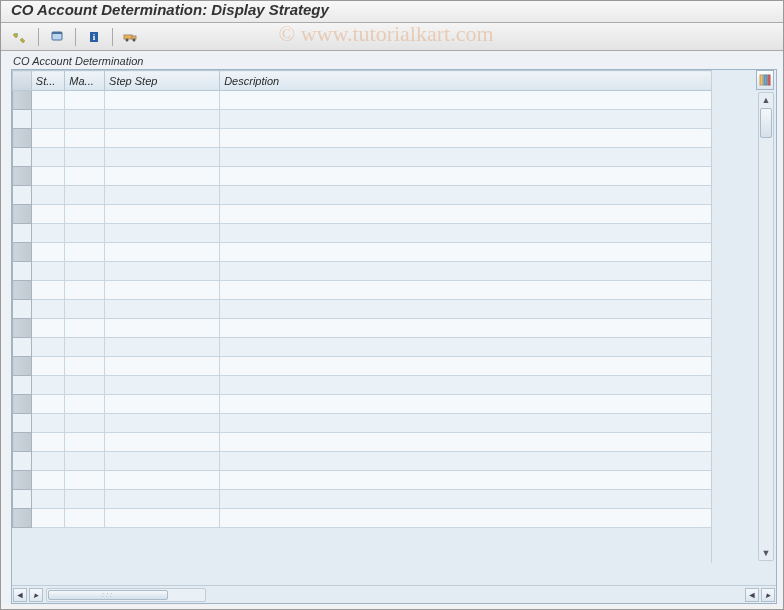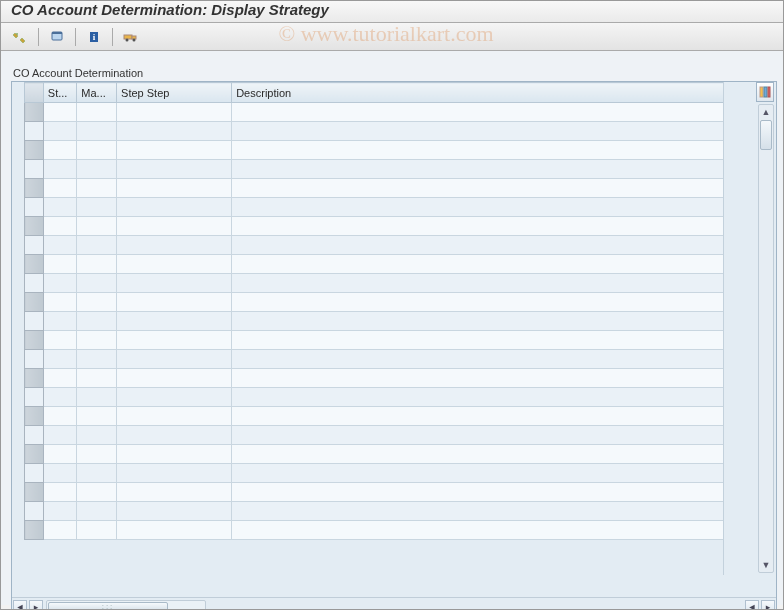--- a/index.html
+++ b/index.html
@@ -35,23 +35,24 @@
   }
   .tb-btn {
     width: 22px; height: 20px;
     display: flex; align-items: center; justify-content: center;
     border: 1px solid transparent;
     border-radius: 3px;
     cursor: pointer;
   }
   .tb-sep { width:1px; height:18px; background:#aaa; margin:0 3px; }
   .content {
-    padding: 16px 6px 6px 10px;
+    padding: 4px 6px 6px 10px;
     background: #eef2f6;
     height: calc(100% - 54px);
+    font-style: italic;
   }
   .section-label {
     font-size: 11px;
     color: #333;
     margin-bottom: 2px;
     padding-left: 2px;
   }
   .panel {
     border: 1px solid #9fb4c6;
     background: #e3ecf3;
@@ -67,21 +68,20 @@
   }
   .grid-wrap {
     position: relative;
     height: calc(100% - 40px);
     display: flex;
   }
   .grid-scroll {
     overflow: hidden;
     flex: 0 0 700px;
     border-right: 1px solid #c3d1dc;
-    margin-left: 12px;
   }
   table.grid {
     border-collapse: collapse;
     width: 700px;
     table-layout: fixed;
   }
   table.grid th {
     background: linear-gradient(#eef4f8,#dae6ef);
     border: 1px solid #b8c8d5;
     font-weight: normal;

